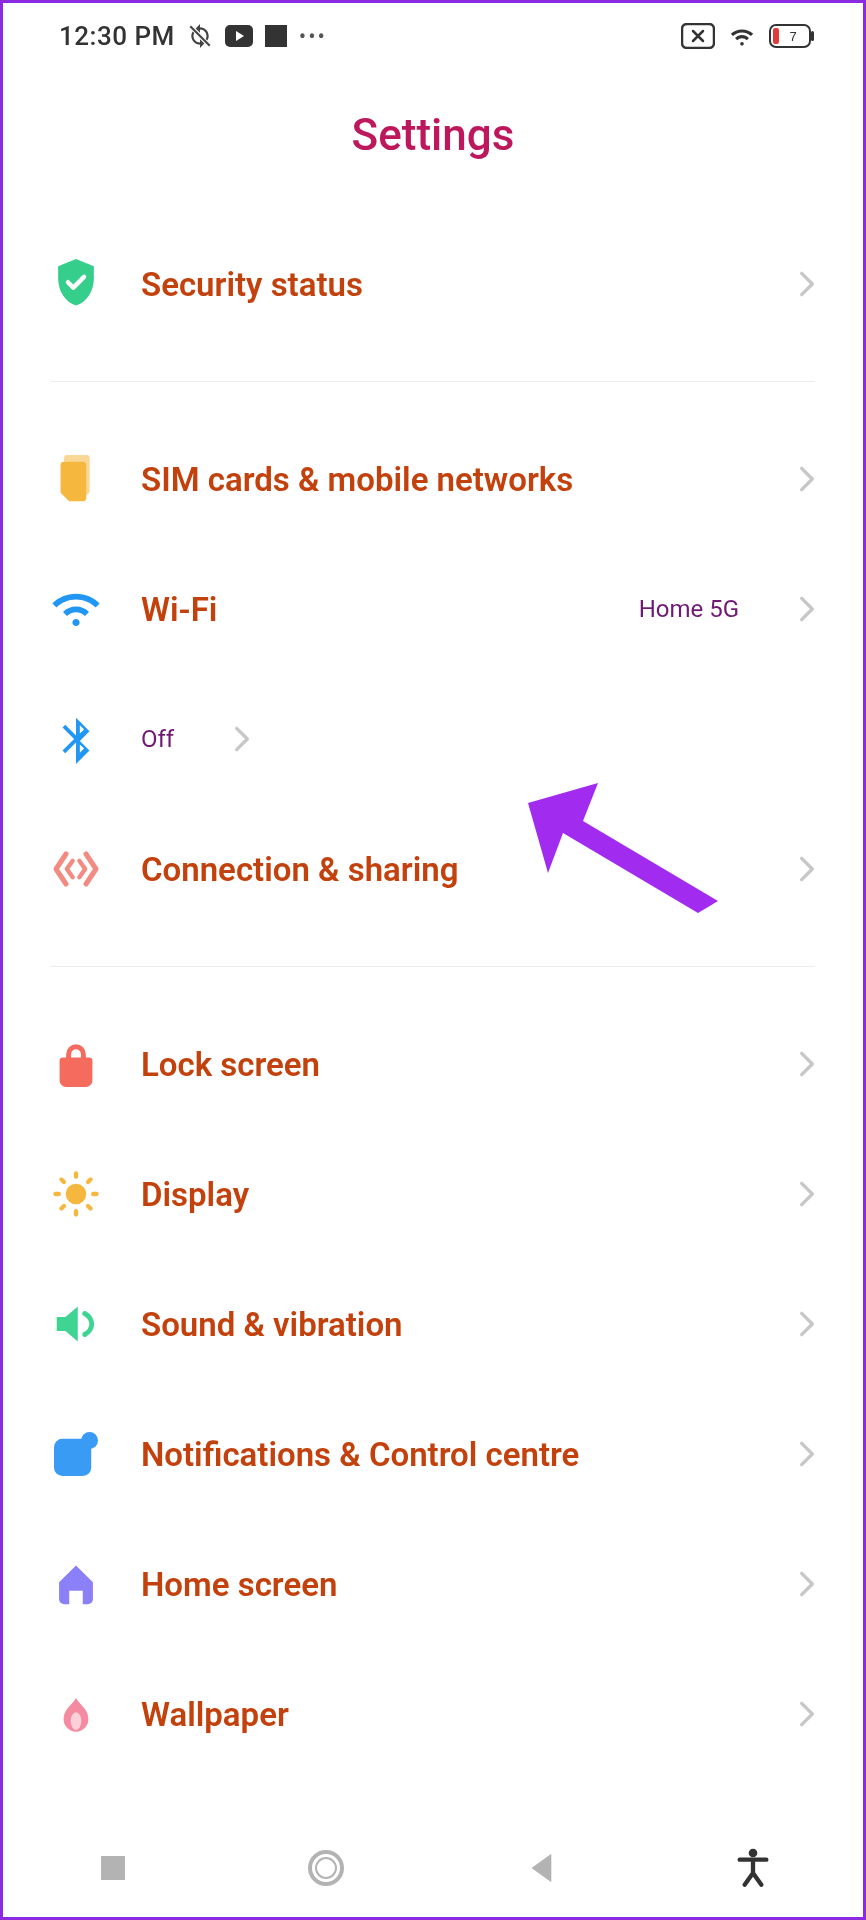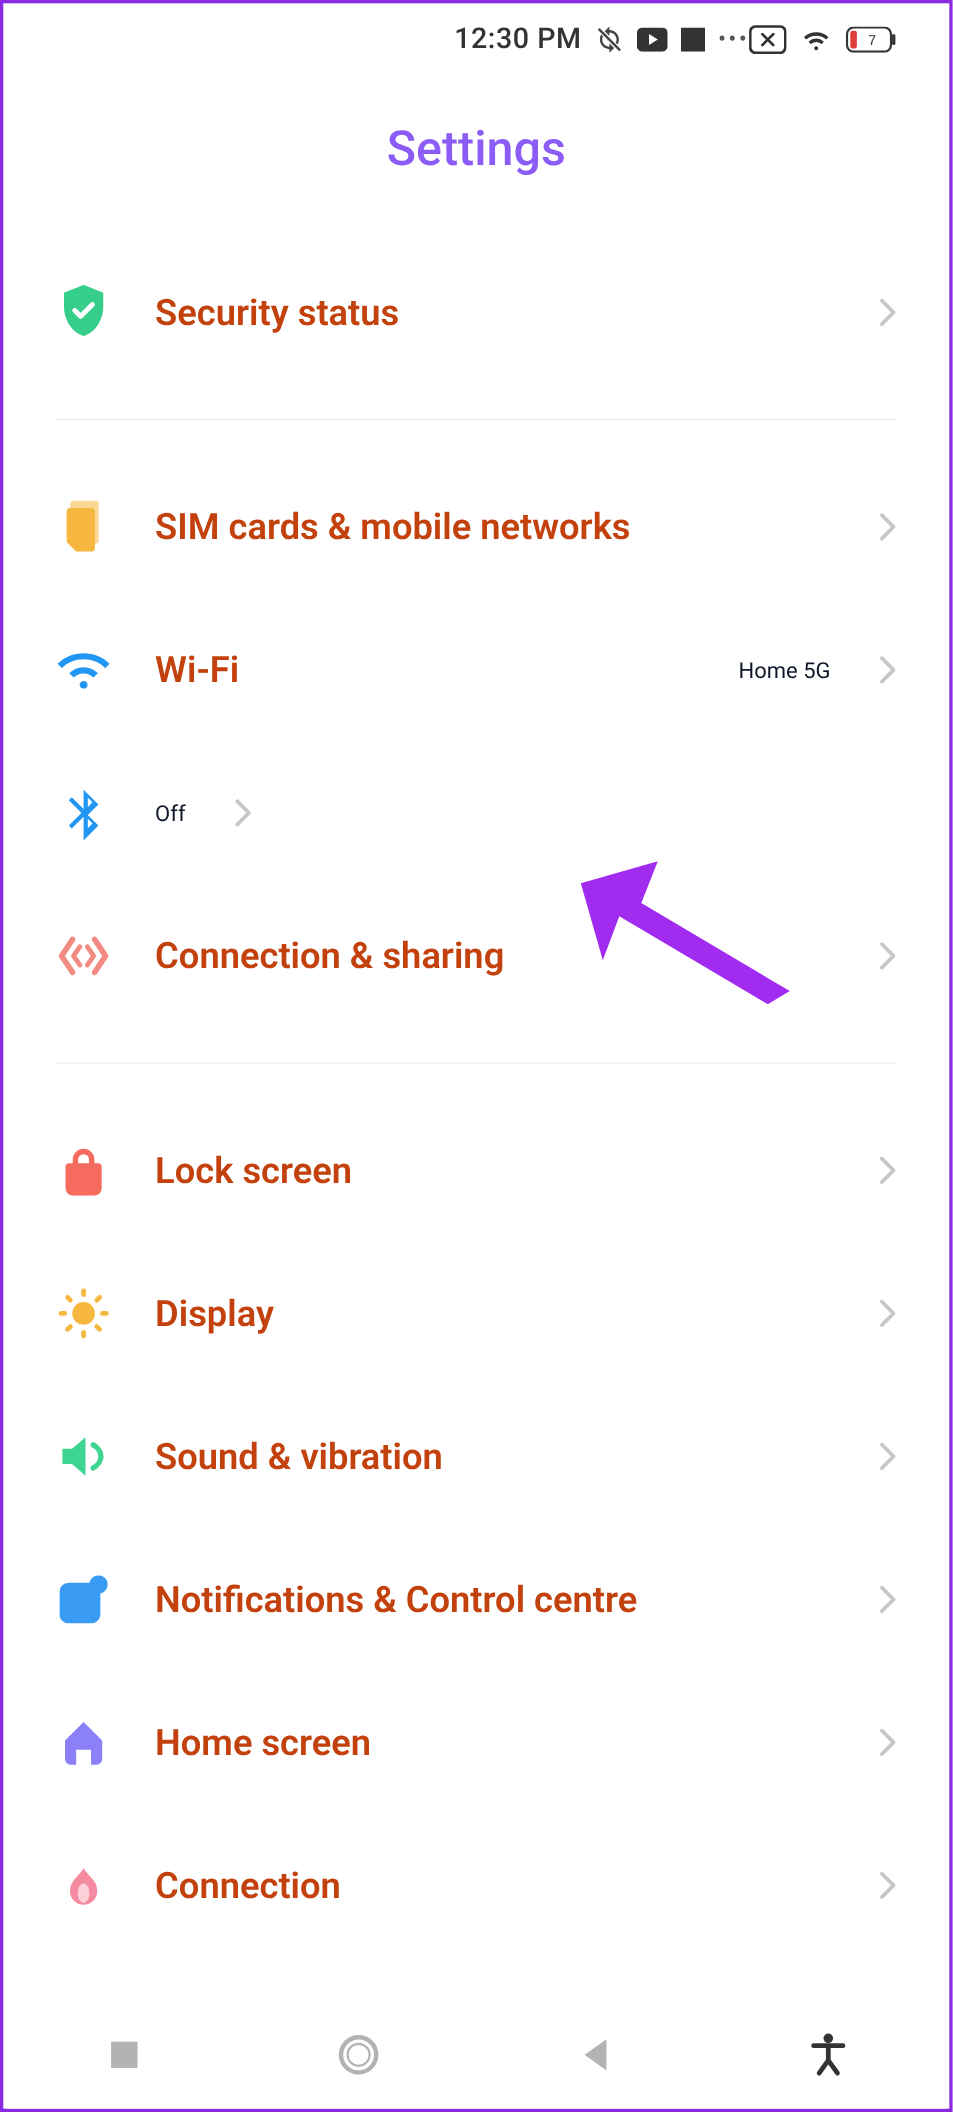--- a/index.html
+++ b/index.html
@@ -7,53 +7,53 @@
   body {
     font-family: -apple-system, "Helvetica Neue", Roboto, Arial, sans-serif;
     background: #fff;
     border: 3px solid #8a2be2;
     position: relative;
     overflow: hidden;
   }
   .statusbar {
     display: flex;
     align-items: center;
-    justify-content: flex-end;
+    justify-content: space-between;
     padding: 18px 48px 10px 56px;
     font-size: 26px;
     color: #333;
   }
   .statusbar .left, .statusbar .right { display: flex; align-items: center; gap: 12px; }
   .statusbar .time { font-weight: 500; letter-spacing: 0.5px; }
   .statusbar svg { display: block; }
   .title {
     text-align: center;
     font-size: 44px;
     font-weight: 500;
-    color: #8b5cf6;
+    color: #be185d;
     padding: 48px 0 58px 0;
   }
   .list { padding: 0 48px; }
   .row {
     display: flex;
     align-items: center;
     min-height: 130px;
     gap: 40px;
   }
   .row .ic { width: 50px; height: 50px; flex: 0 0 50px; display:flex; align-items:center; justify-content:center;}
   .row .label {
     flex: 1 1 auto;
     font-size: 33px;
     font-weight: 600;
     color: #c2410c;
   }
   .row .value {
-    font-size: 20px;
-    color: #0f172a;
-    margin-right: 4px;
+    font-size: 24px;
+    color: #701a75;
+    margin-right: 20px;
   }
   .row .chev svg { display:block; }
   .divider {
     height: 1px;
     background: #ececec;
     margin: 32px 0;
   }
   .arrow-annotation {
     position: absolute;
     left: 525px;
@@ -285,21 +285,21 @@
       </span>
   </div>
 
   <div class="row">
     <span class="ic">
       <svg width="44" height="46" viewBox="0 0 24 26">
           <path fill="#f48ba0" d="M12 4c2 4 7 6 7 12a7 7 0 0 1-14 0c0-6 5-8 7-12z"></path>
           <ellipse cx="12" cy="17" rx="3" ry="5" fill="#fff" opacity="0.6"></ellipse>
         </svg>
     </span>
-    <span class="label">Connection</span>
+    <span class="label">Wallpaper</span>
     <span class="chev">
         <svg width="16" height="28" viewBox="0 0 12 20">
           <path d="M2 2l8 8-8 8" stroke="#c7c7c7" stroke-width="2.5" fill="none" stroke-linecap="round" stroke-linejoin="round"></path>
         </svg>
       </span>
   </div>
 
 </div>
 
 <div class="arrow-annotation">

